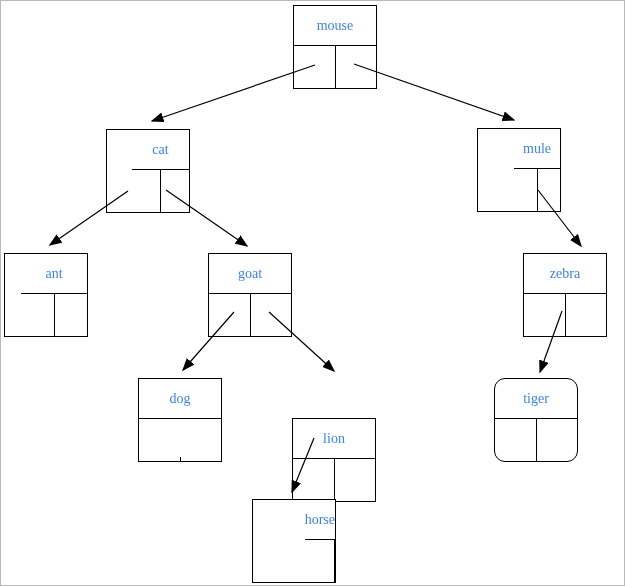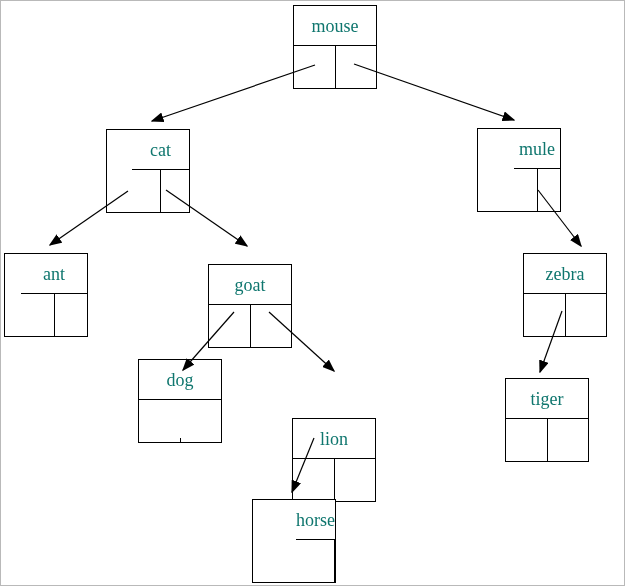--- a/index.html
+++ b/index.html
@@ -31,43 +31,43 @@
     display: flex;
     flex-direction: column;
   }
   .node .label {
     height: 40px;
     box-sizing: border-box;
     border-bottom: 1.5px solid #000000;
     display: flex;
     align-items: center;
     justify-content: center;
-    font-size: 18px;
-    color: #0f766e;
+    font-size: 14px;
+    color: #3b82f6;
     line-height: 1;
   }
   .node .ptrs {
     flex: 1;
     display: flex;
   }
   .node .ptr { flex: 1; }
   .node .ptr.left {
     box-sizing: border-box;
     border-right: 1.5px solid #000000;
   }
   
   #n-mouse { left: 292px; top: 4px; }
   #n-cat   { left: 105px; top: 128px; padding-left: 25px; }
   #n-mule  { left: 476px; top: 127px; padding-left: 36px; }
   #n-ant   { left: 3px;   top: 252px; padding-left: 16px; }
-  #n-goat  { left: 207px; top: 252px; margin-top: 11px; }
+  #n-goat  { left: 207px; top: 252px; }
   #n-zebra { left: 522px; top: 252px; }
-  #n-dog   { left: 137px; top: 358px; gap: 38px; }
+  #n-dog   { left: 137px; top: 377px; gap: 38px; }
   #n-lion  { left: 291px; top: 377px; margin-top: 40px; }
-  #n-tiger { left: 504px; top: 377px; }
+  #n-tiger { left: 493px; top: 377px; border-radius: 11px; }
   #n-horse { left: 251px; top: 498px; align-items: flex-end; }
   .edge { stroke: #000000; stroke-width: 1.2; fill: none; }
 </style>
 </head>
 <body>
 
 <div id="canvas">
 
   <svg id="edges" viewBox="0 0 625 586" xmlns="http://www.w3.org/2000/svg">
     <defs>

